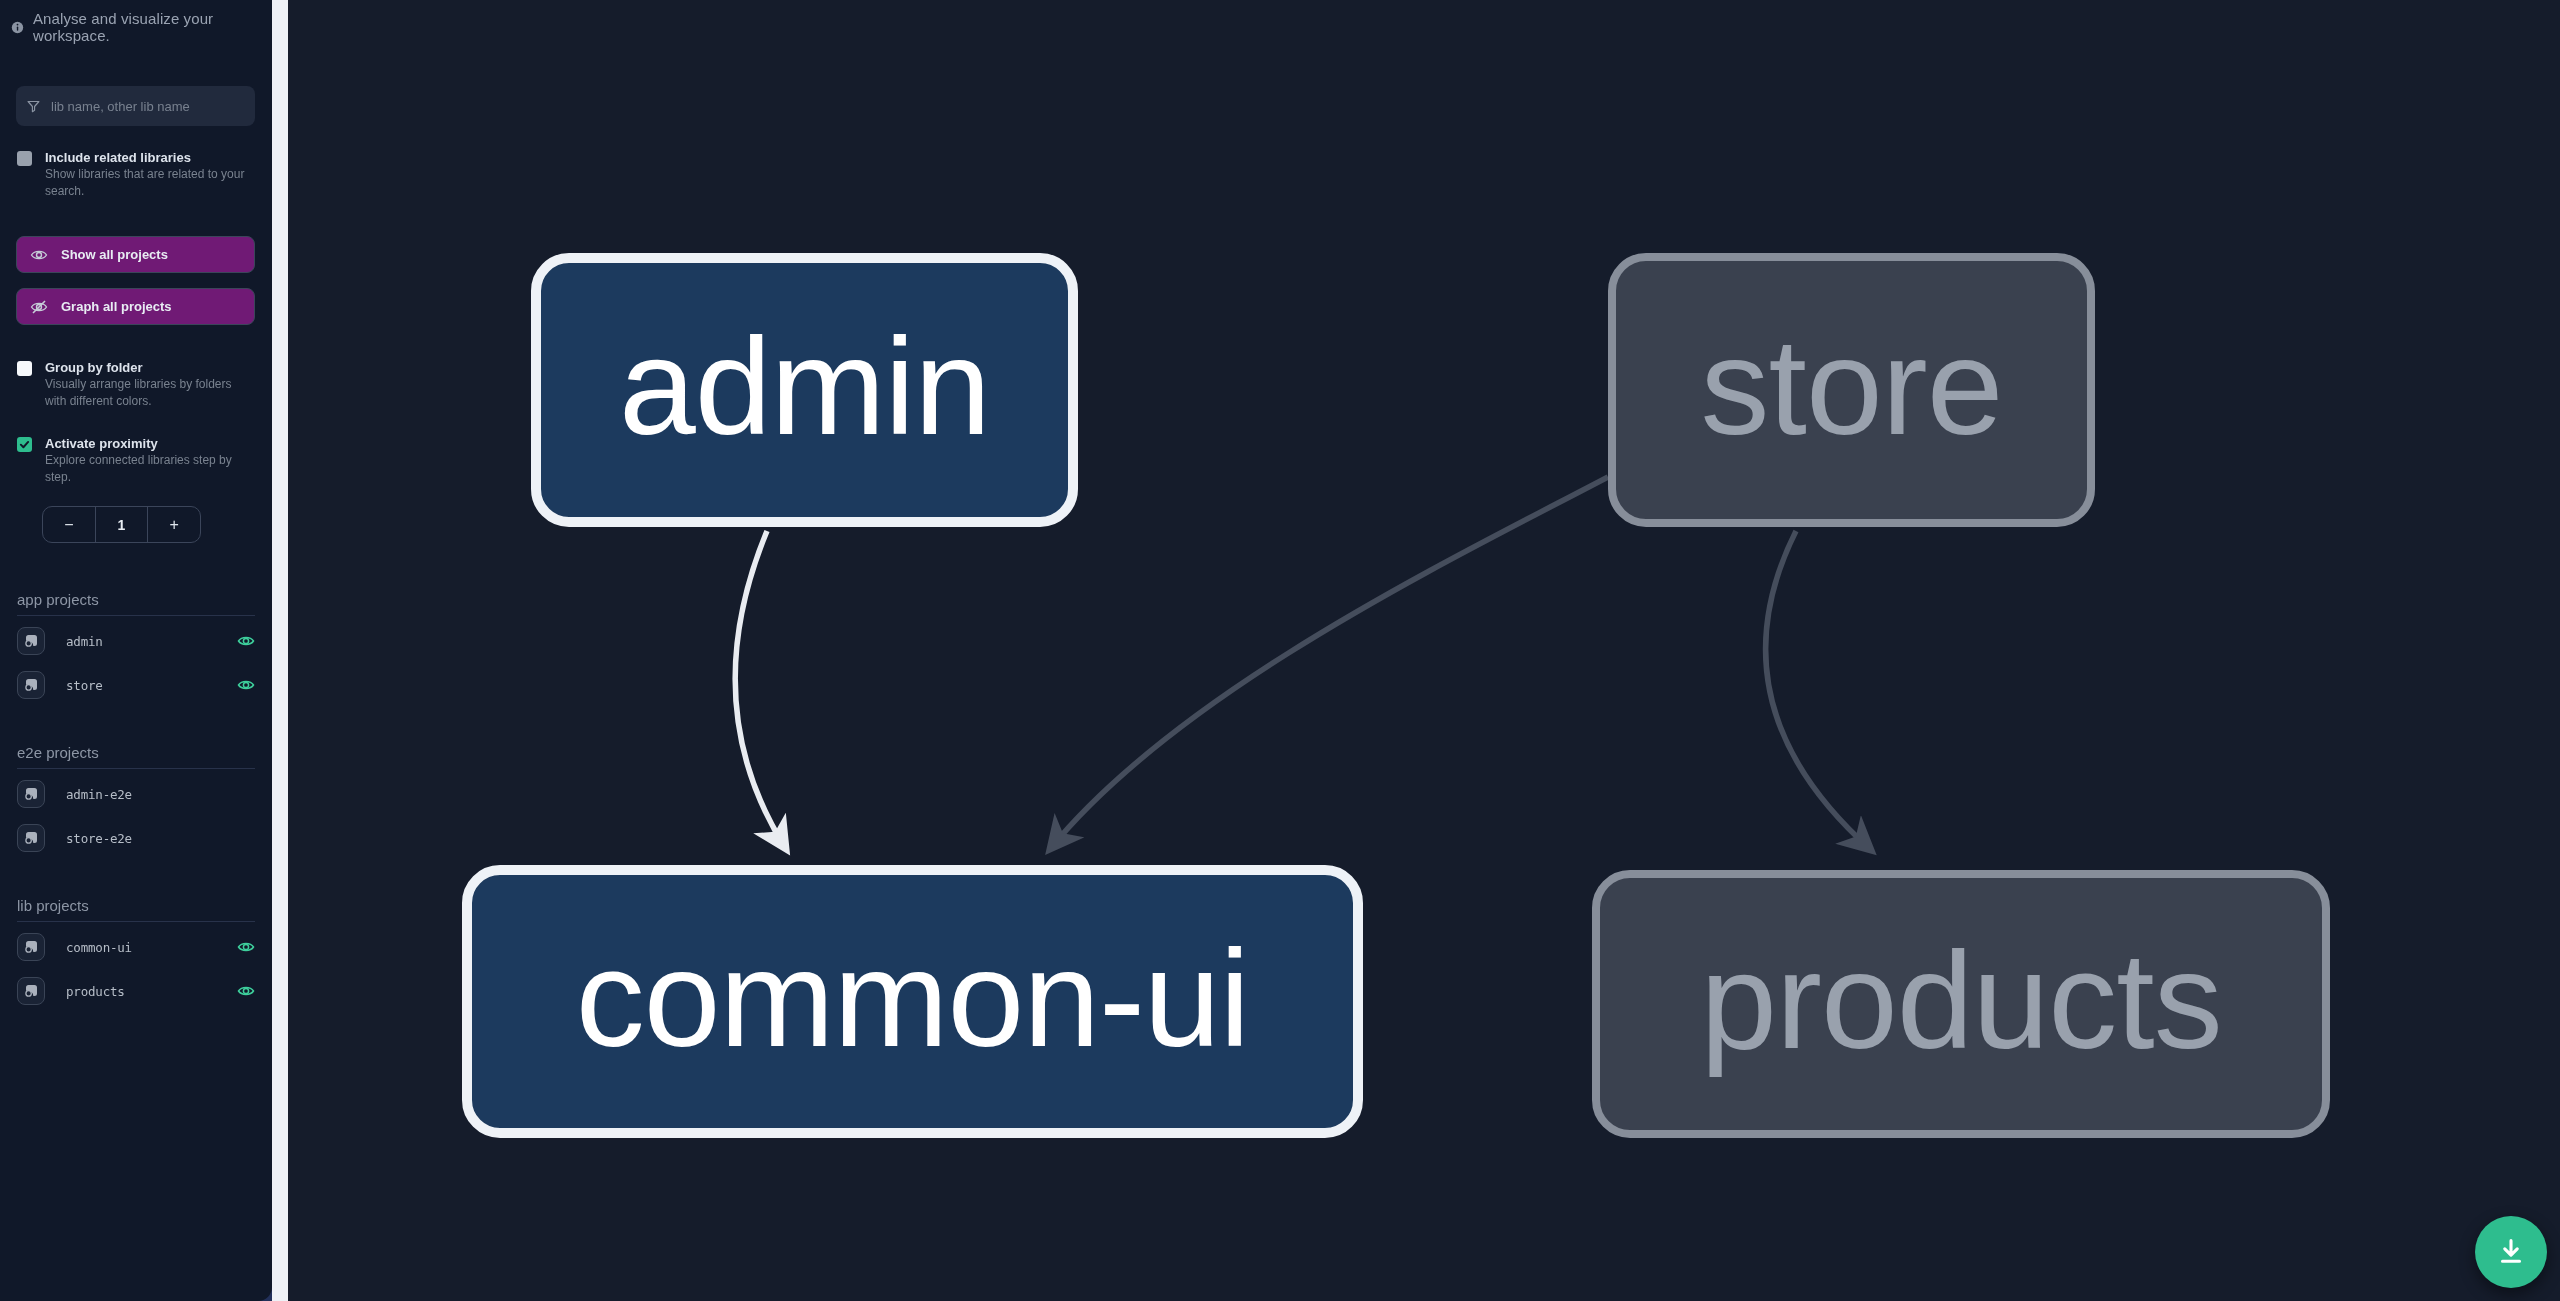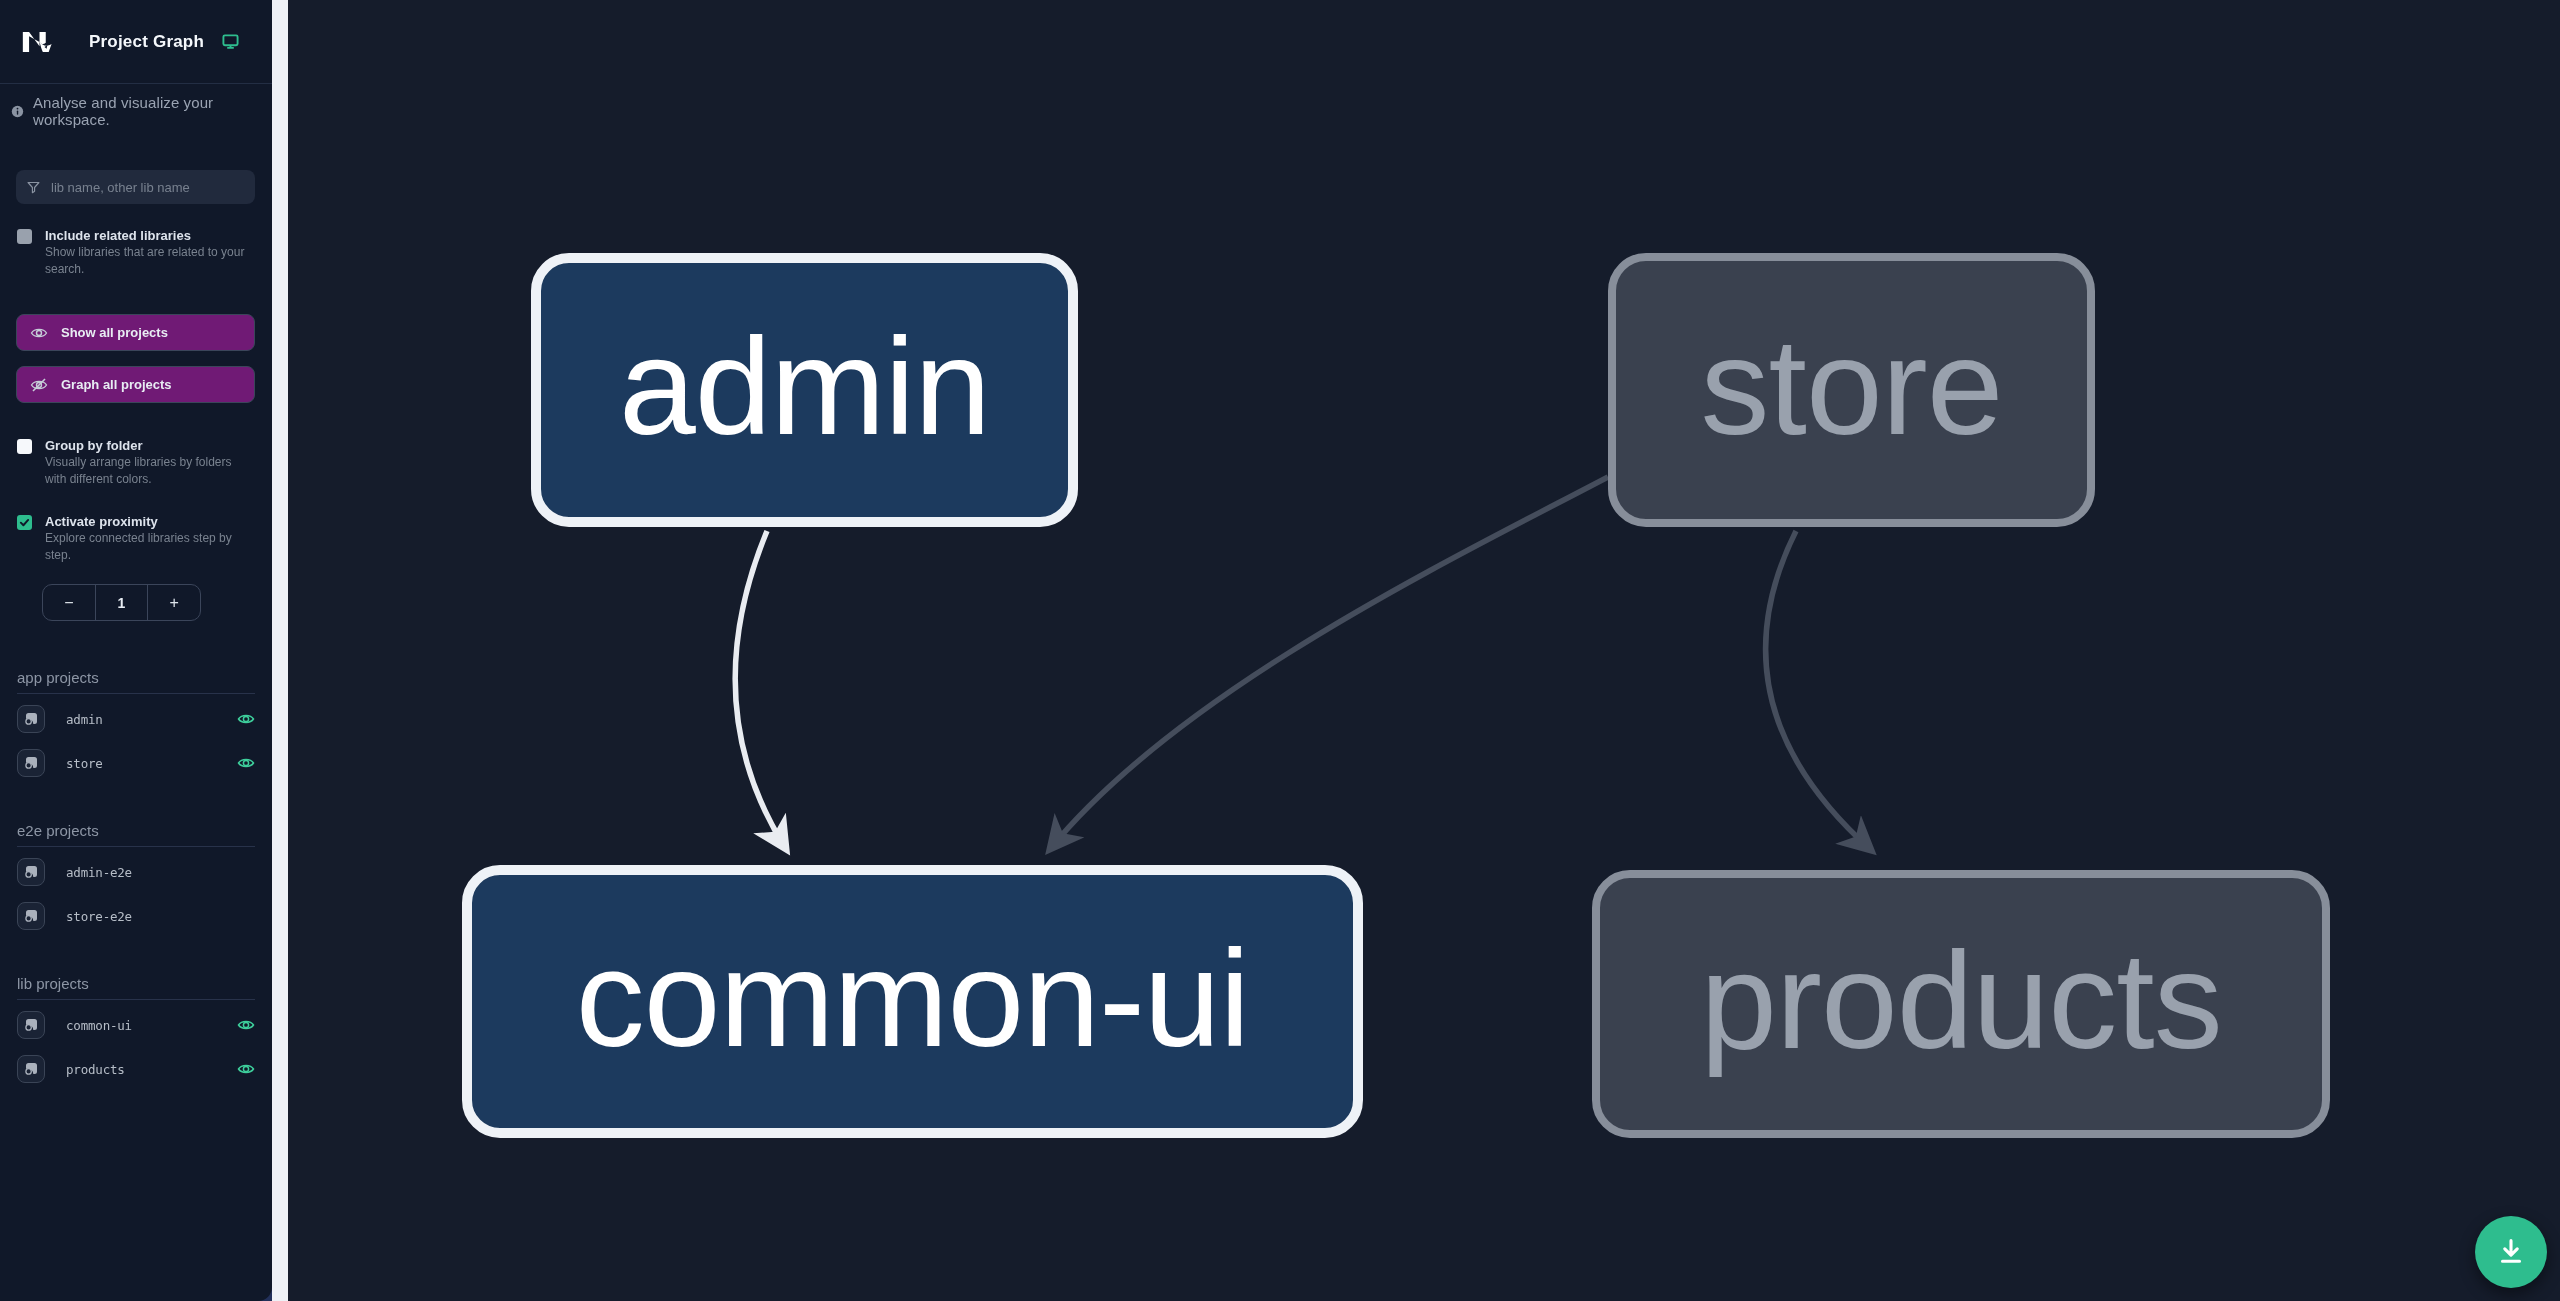--- a/index.html
+++ b/index.html
@@ -13,21 +13,21 @@
   .sb-header { height:84px; display:flex; align-items:center; padding:0 17px;
     border-bottom:1px solid #232e44; }
   .nx-logo { width:40px; height:40px; margin-right:32px; flex:none; }
   .sb-title { font-size:17px; font-weight:bold; color:#f4f7fb; letter-spacing:.2px; }
   .monitor-icon { width:17px; height:17px; margin-left:18px; flex:none; cursor:pointer; }
 
   .sb-tagline { margin-top:10px; padding:0 11px; display:flex; align-items:center; gap:9px; }
   .sb-tagline svg { width:13px; height:13px; flex:none; }
   .sb-tagline span { font-size:15px; color:#9aa3b2; letter-spacing:.1px; }
 
-  .sb-search { margin:42px 17px 0 16px; height:34px; background:#212a3d; border-radius:8px;
+  .sb-search { margin:42px 17px 0 16px; height:40px; background:#212a3d; border-radius:8px;
     display:flex; align-items:center; padding:8px 10px; gap:10px; }
   .sb-search svg { width:15px; height:15px; flex:none; }
   .sb-search input { flex:1; background:transparent; border:none; outline:none;
     font-size:13px; color:#cdd4df; font-family:inherit; min-width:0; }
   .sb-search input::placeholder { color:#78818f; }
 
   .opt { display:flex; align-items:flex-start; margin:24px 17px 0 17px; gap:13px;justify-content:center; }
   .cb { width:15px; height:15px; border-radius:3px; flex:none; margin-top:1px; cursor:pointer;
     display:flex; align-items:center; justify-content:center; }
   .cb-gray { background:#99a1ad; }
@@ -88,32 +88,20 @@
     align-items:center; justify-content:center; box-shadow:0 6px 16px rgba(0,0,0,.45); }
   .fab svg { width:34px; height:34px; }
 </style>
 </head>
 <body>
 
 <div class="app">
 
   <aside class="sidebar">
 
-    <div class="sb-header">
-      <svg class="nx-logo" viewBox="0 0 48 48">
-        <path d="M7 36 V12 h7.5 L27 29 V12 h7.5 v13 c-3 2.5 -5.5 1.5 -7.5 -1 L14.5 17 v19 z" fill="#ffffff"></path>
-        <path d="M27 23 c3.5 5.5 8.5 7 14.5 3.5 L38 36 h-7 c-1.5 -3.5 -3.2 -8.5 -4 -13 z" fill="#ffffff"></path>
-        <path d="M33 30 l3.5 -2.5 -1 4.5 z" fill="#101829"></path>
-      </svg>
-      <span class="sb-title">Project Graph</span>
-      <svg class="monitor-icon" viewBox="0 0 18 18">
-        <rect x="1.5" y="2.5" width="15" height="10.5" rx="1.5" fill="none" stroke="#2ebd8e" stroke-width="2"></rect>
-        <path d="M9 13 v2.2 M5.5 15.8 h7" stroke="#2ebd8e" stroke-width="2" fill="none"></path>
-      </svg>
-    </div>
 
     <div class="sb-tagline">
       <svg viewBox="0 0 16 16">
         <circle cx="8" cy="8" r="7" fill="#8a93a2"></circle>
         <rect x="7.2" y="6.8" width="1.7" height="5.2" rx=".8" fill="#101829"></rect>
         <circle cx="8" cy="4.4" r="1.1" fill="#101829"></circle>
       </svg>
       <span>Analyse and visualize your workspace.</span>
     </div>
 

